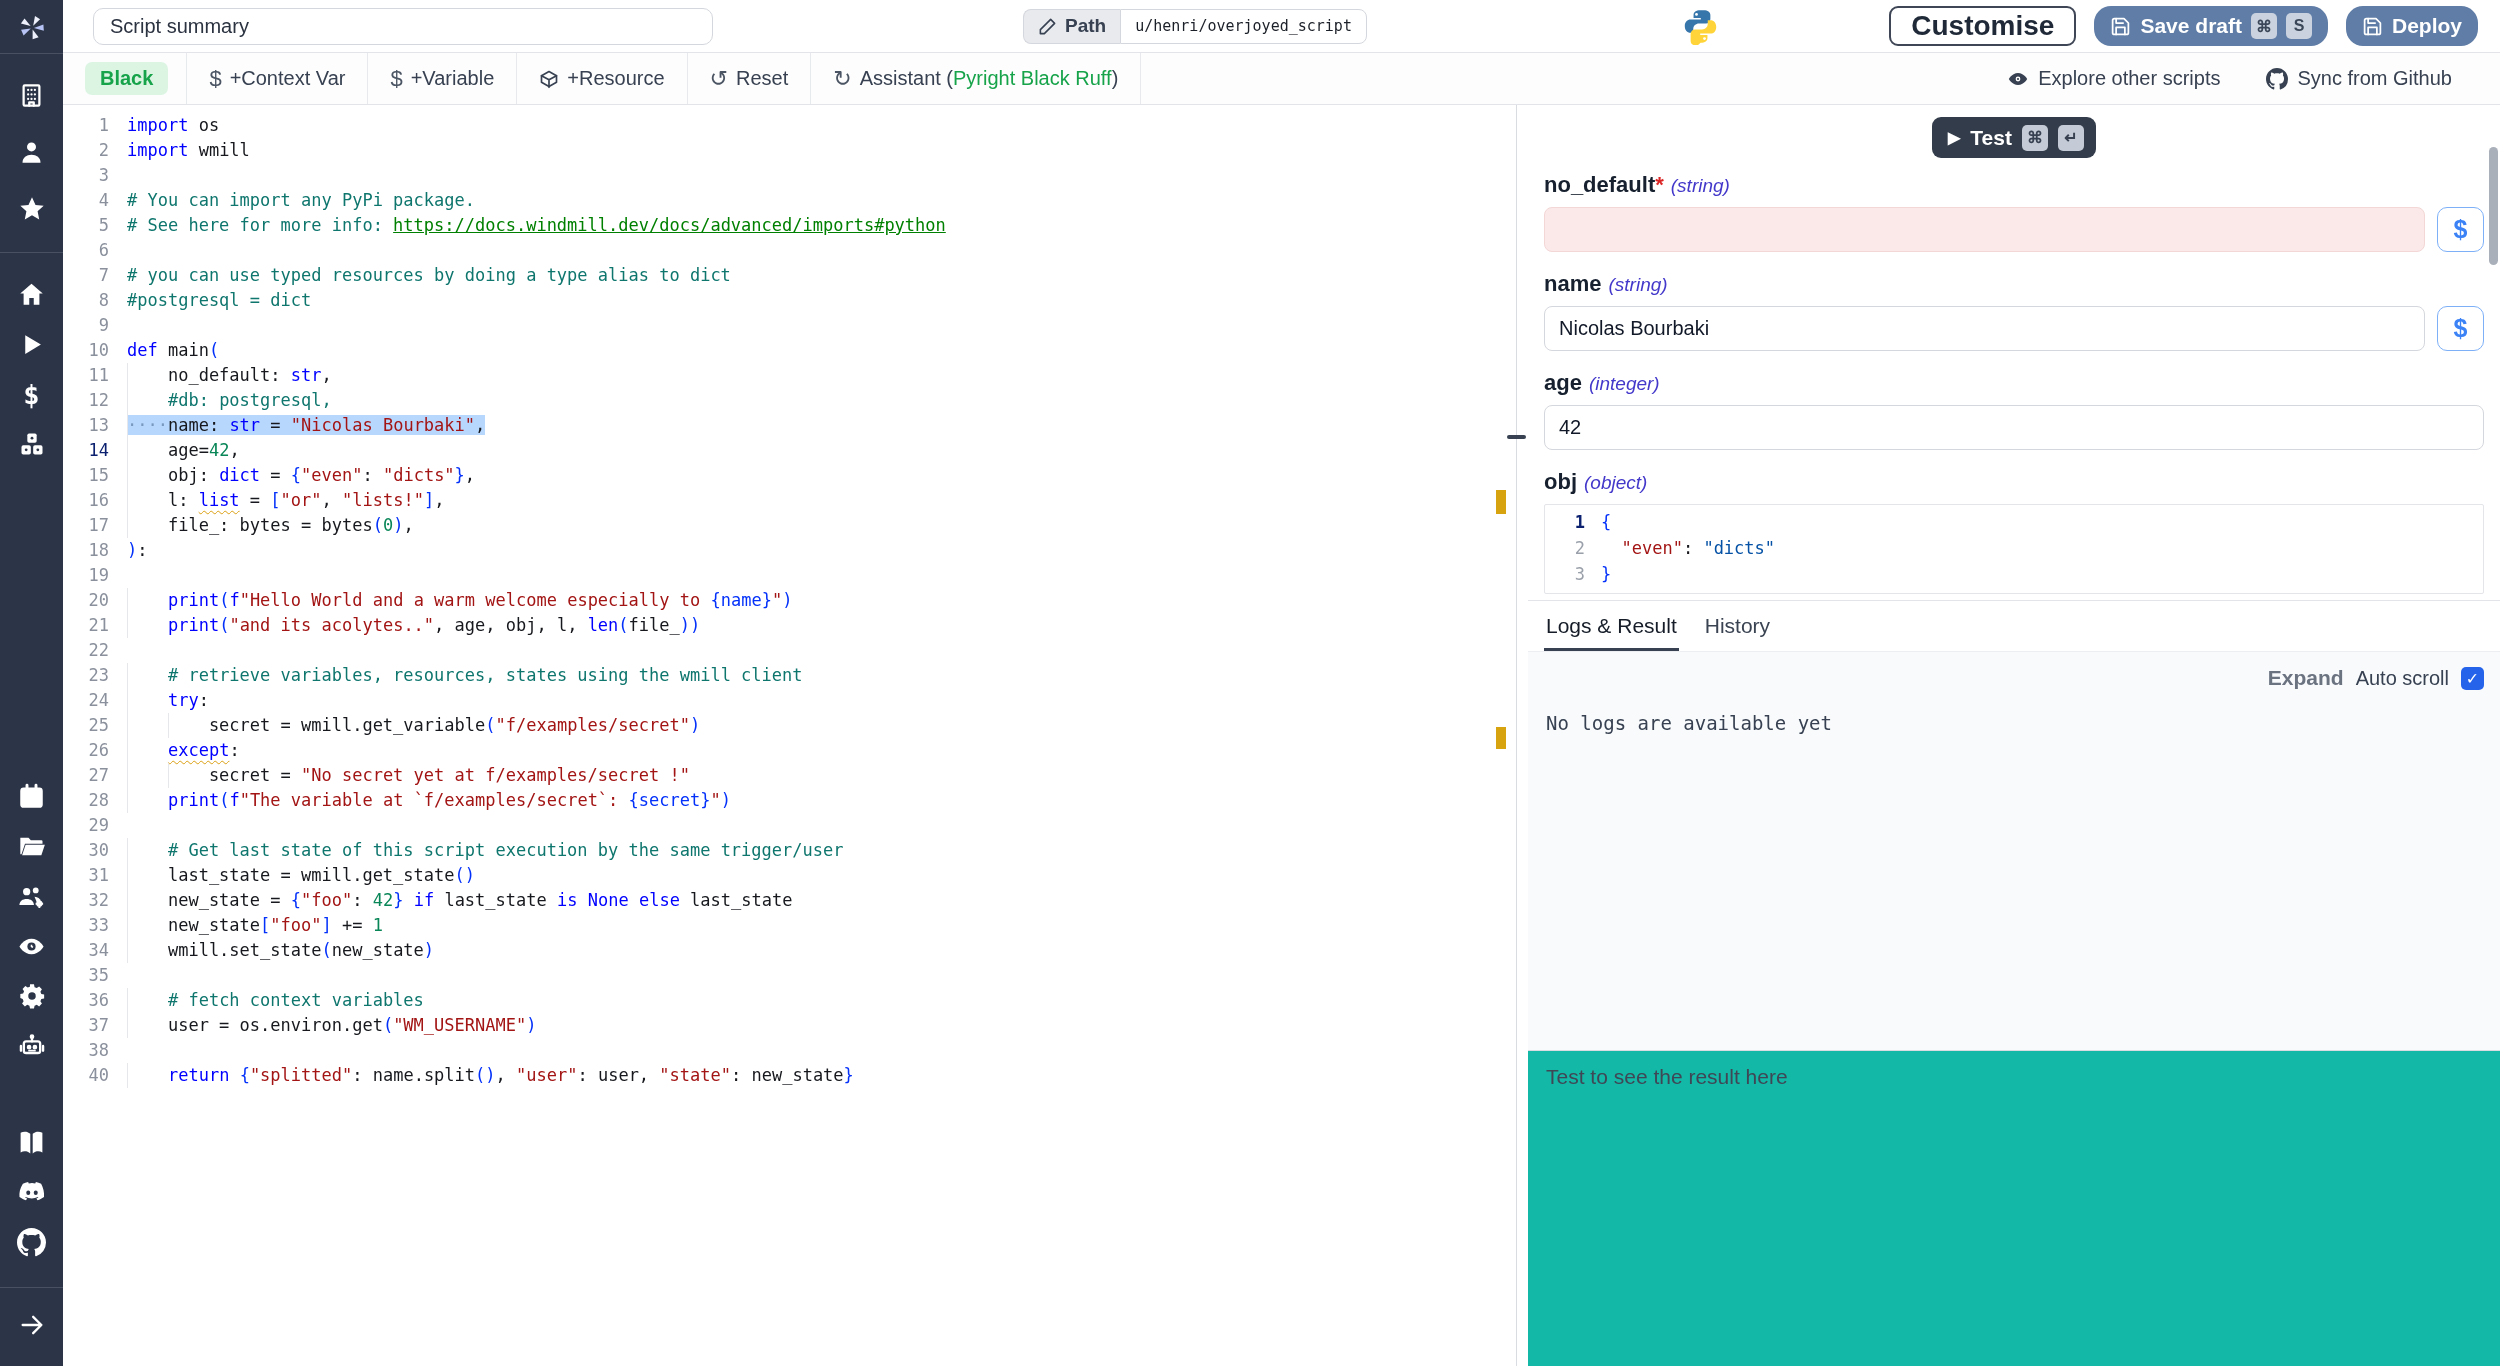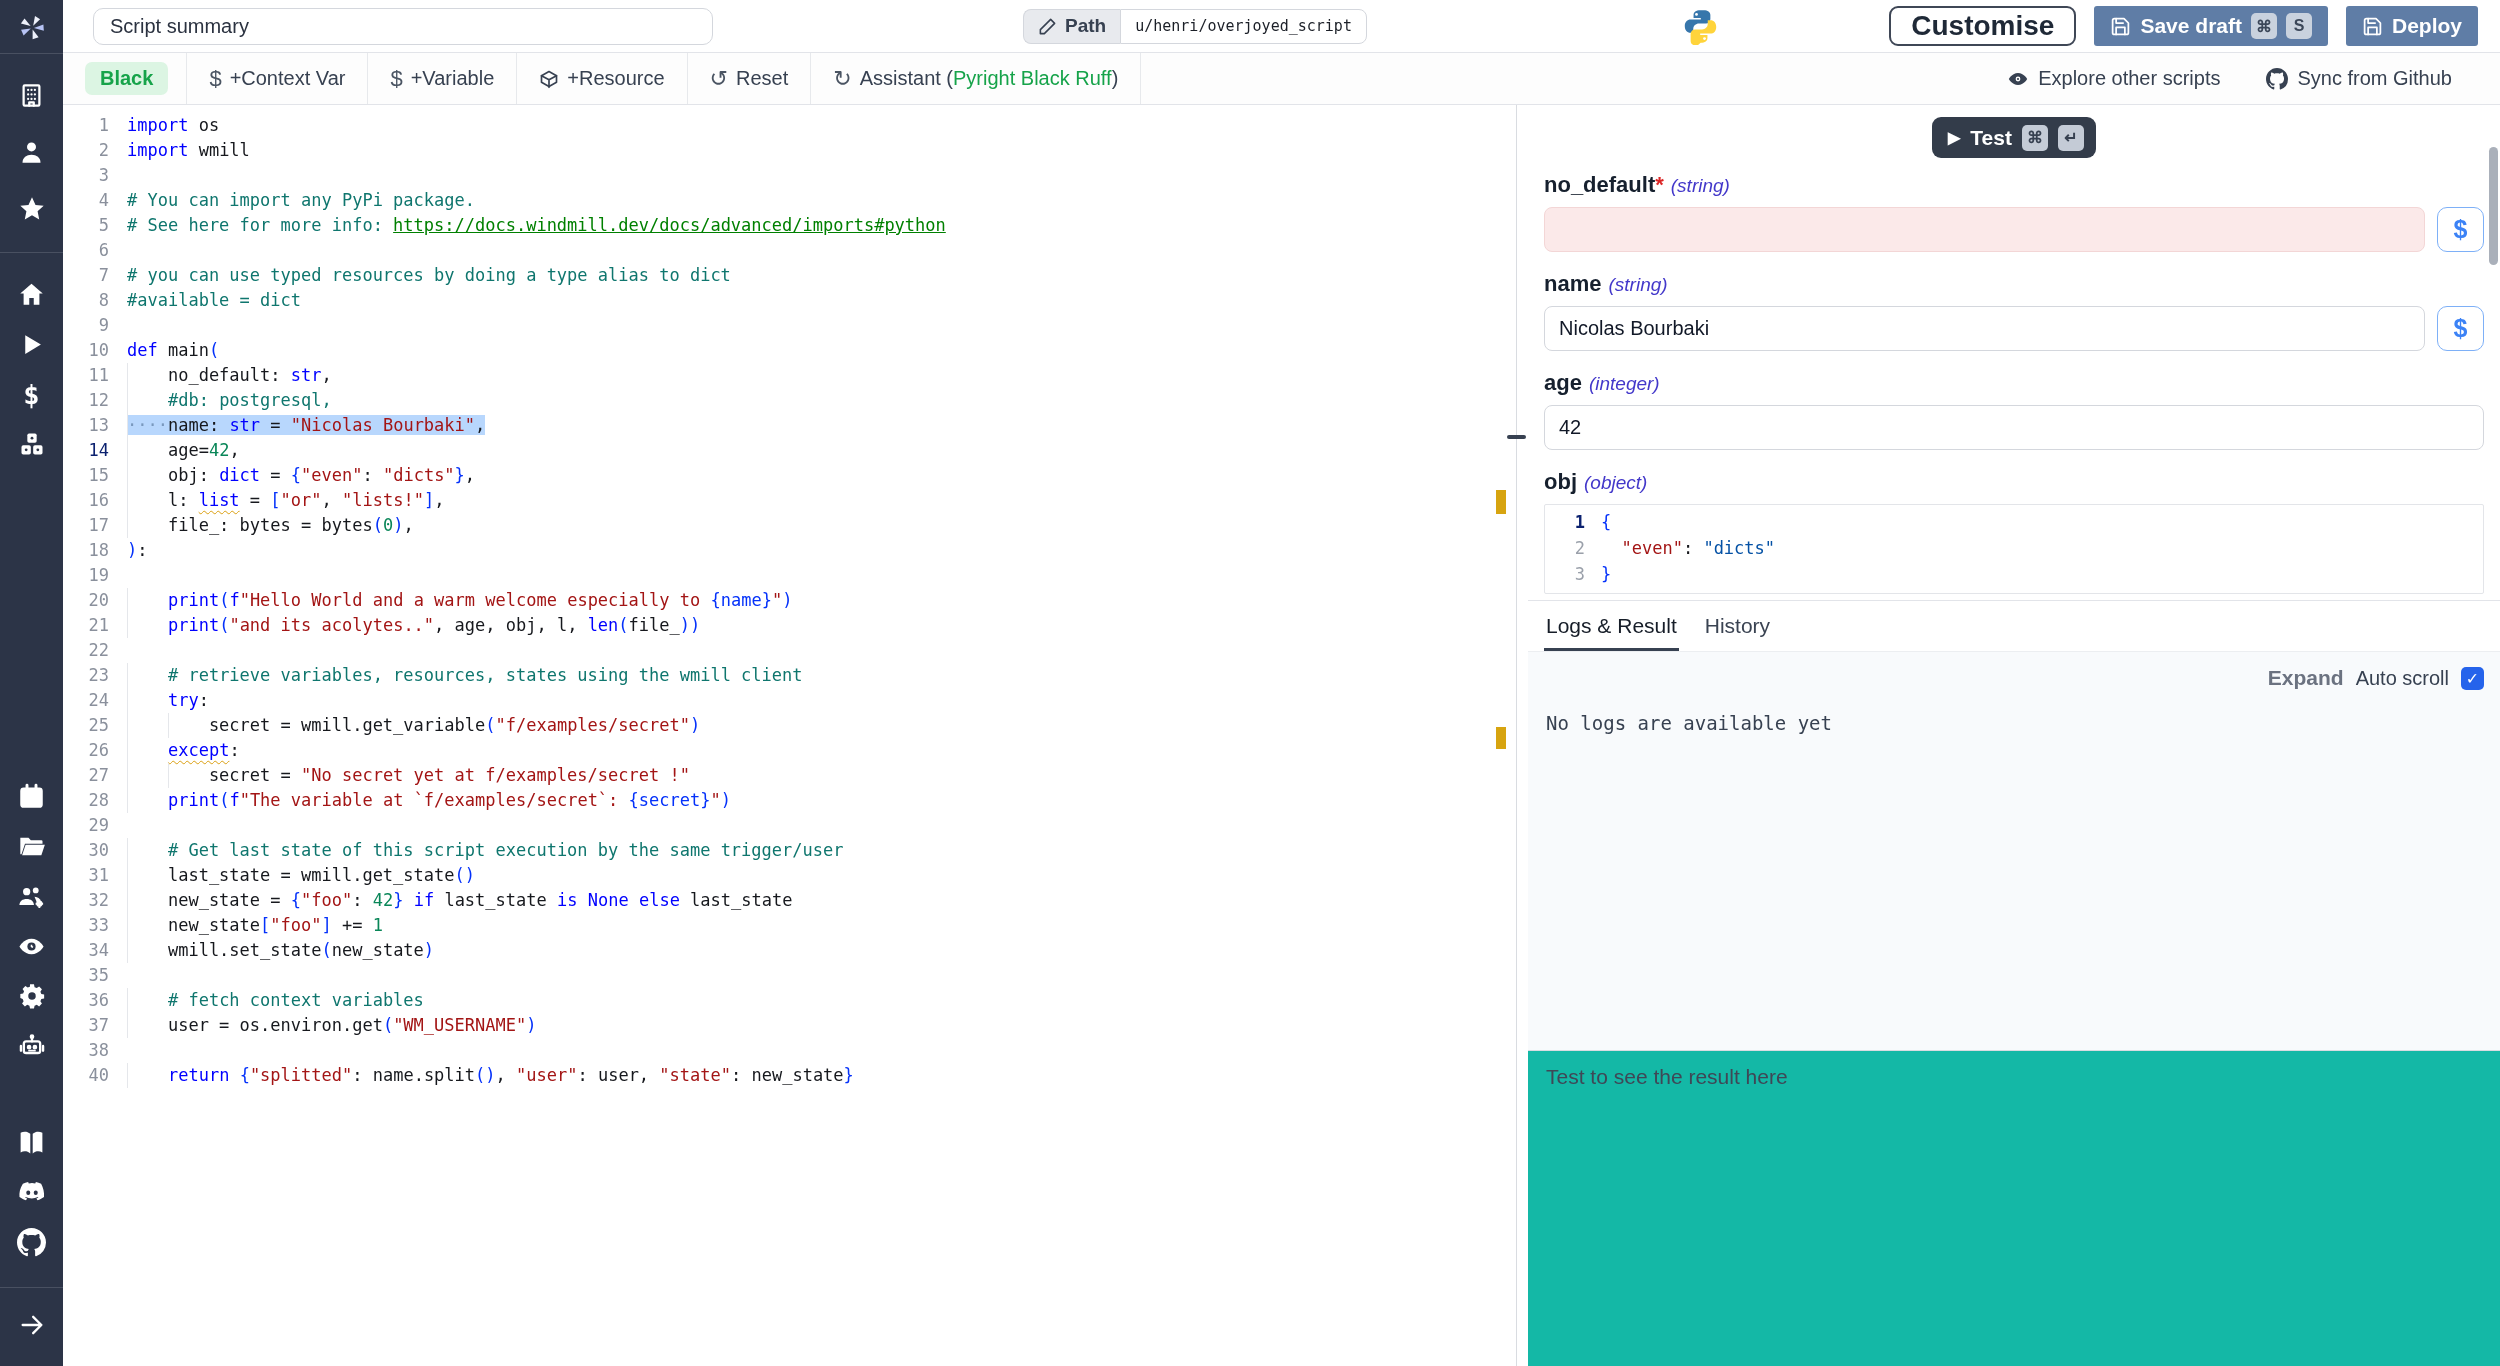--- a/index.html
+++ b/index.html
@@ -17,21 +17,21 @@
   .main { flex:1; display:flex; flex-direction:column; min-width:0; }
 
   .topbar { height:53px; background:#fff; border-bottom:1px solid #e2e4e9; display:flex; align-items:center; padding:0 22px 0 30px; flex:none; }
   .summary-input { width:620px; height:37px; border:1px solid #d4d7dd; border-radius:10px; padding:0 16px; font-size:20px; color:#2b3240; font-family:"Liberation Sans",sans-serif; outline:none; }
   .path-group { display:flex; align-items:stretch; height:35px; margin-left:310px; }
   .path-label { display:flex; align-items:center; gap:8px; background:#e8eaee; border:1px solid #d4d7dd; border-right:none; border-radius:8px 0 0 8px; padding:0 14px; font-size:19px; font-weight:600; color:#374151; }
   .path-value { display:flex; align-items:center; background:#fff; border:1px solid #d4d7dd; border-radius:0 8px 8px 0; padding:0 14px; font-family:"DejaVu Sans Mono",monospace; font-size:15px; color:#1b1f27; }
   .py-logo { margin-left:315px; }
   .top-actions { margin-left:auto; display:flex; align-items:center; gap:18px; }
   .btn-outline { height:40px; border:2px solid #3f4756; border-radius:9px; background:#fff; padding:0 20px; font-size:28px; font-weight:700; color:#1f2937; display:flex; align-items:center; cursor:pointer; font-family:inherit; }
-  .btn-primary { height:40px; border:none; border-radius:3px; background:#5f7da6; padding:0 16px; font-size:21px; font-weight:700; color:#fff; display:flex; align-items:center; gap:9px; cursor:pointer; font-family:inherit; }
+  .btn-primary { height:40px; border:none; border-radius:17px; background:#5f7da6; padding:0 16px; font-size:21px; font-weight:700; color:#fff; display:flex; align-items:center; gap:9px; cursor:pointer; font-family:inherit; }
   .kbd { background:#c9d2de; color:#3b4759; border-radius:5px; min-width:26px; height:26px; display:inline-flex; align-items:center; justify-content:center; font-size:16px; font-weight:600; padding:0 4px; }
 
   
   .toolbar { height:52px; background:#fdfdfd; border-bottom:1px solid #e2e4e9; display:flex; align-items:stretch; flex:none; }
   .tb-left { display:flex; align-items:stretch; padding-left:18px; }
   .tb-item { display:flex; align-items:center; gap:8px; padding:0 22px; font-size:20px; color:#374151; border-right:1px solid #e7e9ec; cursor:pointer; white-space:nowrap; }
   .tb-item:first-child { border-left:1px solid transparent; }
   .valid-wrap { display:flex; align-items:center; padding:0 18px 0 4px; border-right:1px solid #e7e9ec; }
   .badge-valid { background:#dcf5e3; color:#17a34a; font-weight:600; font-size:20px; border-radius:7px; padding:5px 15px; }
   .assistant-green { color:#16a34a; }
@@ -338,21 +338,21 @@
 
     <div class="editor">
       <div id="code-lines">
           <div class="cl"><div class="ln">1</div><div class="ct"><span class="tok k">import</span><span class="tok t"> os</span></div></div>
           <div class="cl"><div class="ln">2</div><div class="ct"><span class="tok k">import</span><span class="tok t"> wmill</span></div></div>
           <div class="cl"><div class="ln">3</div><div class="ct"></div></div>
           <div class="cl"><div class="ln">4</div><div class="ct"><span class="tok c"># You can import any PyPi package.</span></div></div>
           <div class="cl"><div class="ln">5</div><div class="ct"><span class="tok c"># See here for more info: </span><span class="tok lk">https://docs.windmill.dev/docs/advanced/imports#python</span></div></div>
           <div class="cl"><div class="ln">6</div><div class="ct"></div></div>
           <div class="cl"><div class="ln">7</div><div class="ct"><span class="tok c"># you can use typed resources by doing a type alias to dict</span></div></div>
-          <div class="cl"><div class="ln">8</div><div class="ct"><span class="tok c">#available = dict</span></div></div>
+          <div class="cl"><div class="ln">8</div><div class="ct"><span class="tok c">#postgresql = dict</span></div></div>
           <div class="cl"><div class="ln">9</div><div class="ct"></div></div>
           <div class="cl"><div class="ln">10</div><div class="ct"><span class="tok k">def</span><span class="tok t"> main</span><span class="tok b">(</span></div></div>
           <div class="cl"><div class="ln">11</div><div class="ct"><span class="guide" style="left: 0px;"></span><span class="tok t">    no_default: </span><span class="tok k">str</span><span class="tok t">,</span></div></div>
           <div class="cl"><div class="ln">12</div><div class="ct"><span class="guide" style="left: 0px;"></span><span class="tok t">    </span><span class="tok c">#db: postgresql,</span></div></div>
           <div class="cl"><div class="ln">13</div><div class="ct"><span class="guide" style="left: 0px;"></span><span class="sel"><span class="tok ws">····</span><span class="tok t">name: </span><span class="tok k">str</span><span class="tok t"> = </span><span class="tok s">"Nicolas Bourbaki"</span><span class="tok t">,</span></span></div></div>
           <div class="cl"><div class="ln active">14</div><div class="ct"><span class="guide" style="left: 0px;"></span><span class="tok t">    age=</span><span class="tok n">42</span><span class="tok t">,</span></div></div>
           <div class="cl"><div class="ln">15</div><div class="ct"><span class="guide" style="left: 0px;"></span><span class="tok t">    obj: </span><span class="tok k">dict</span><span class="tok t"> = </span><span class="tok b">{</span><span class="tok s">"even"</span><span class="tok t">: </span><span class="tok s">"dicts"</span><span class="tok b">}</span><span class="tok t">,</span></div></div>
           <div class="cl"><div class="ln">16</div><div class="ct"><span class="guide" style="left: 0px;"></span><span class="tok t">    l: </span><span class="tok ksq">list</span><span class="tok t"> = </span><span class="tok b">[</span><span class="tok s">"or"</span><span class="tok t">, </span><span class="tok s">"lists!"</span><span class="tok b">]</span><span class="tok t">,</span></div></div>
           <div class="cl"><div class="ln">17</div><div class="ct"><span class="guide" style="left: 0px;"></span><span class="tok t">    file_: bytes = bytes</span><span class="tok b">(</span><span class="tok n">0</span><span class="tok b">)</span><span class="tok t">,</span></div></div>
           <div class="cl"><div class="ln">18</div><div class="ct"><span class="tok b">)</span><span class="tok t">:</span></div></div>

